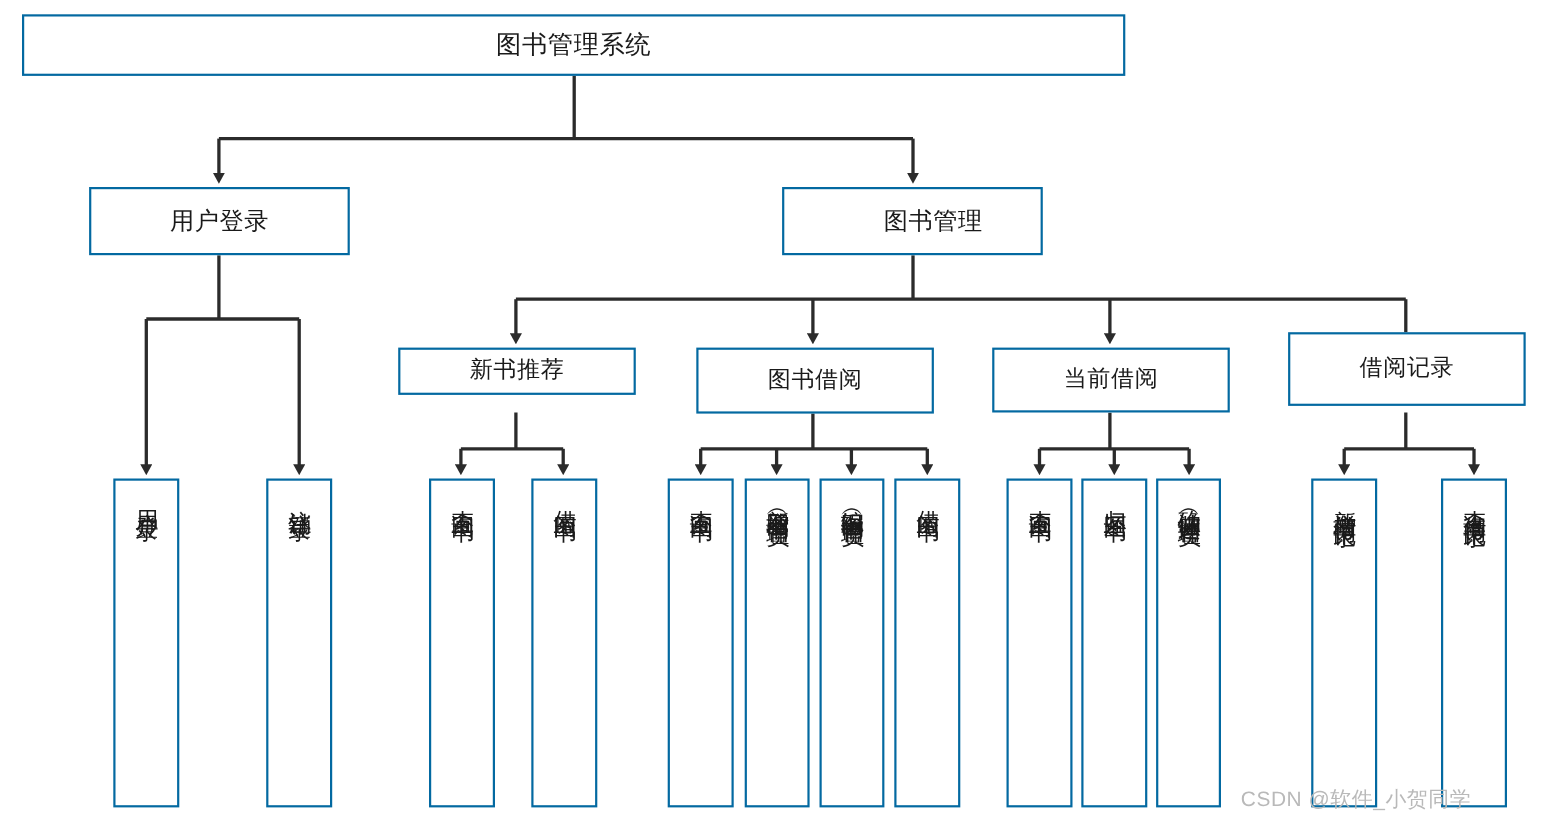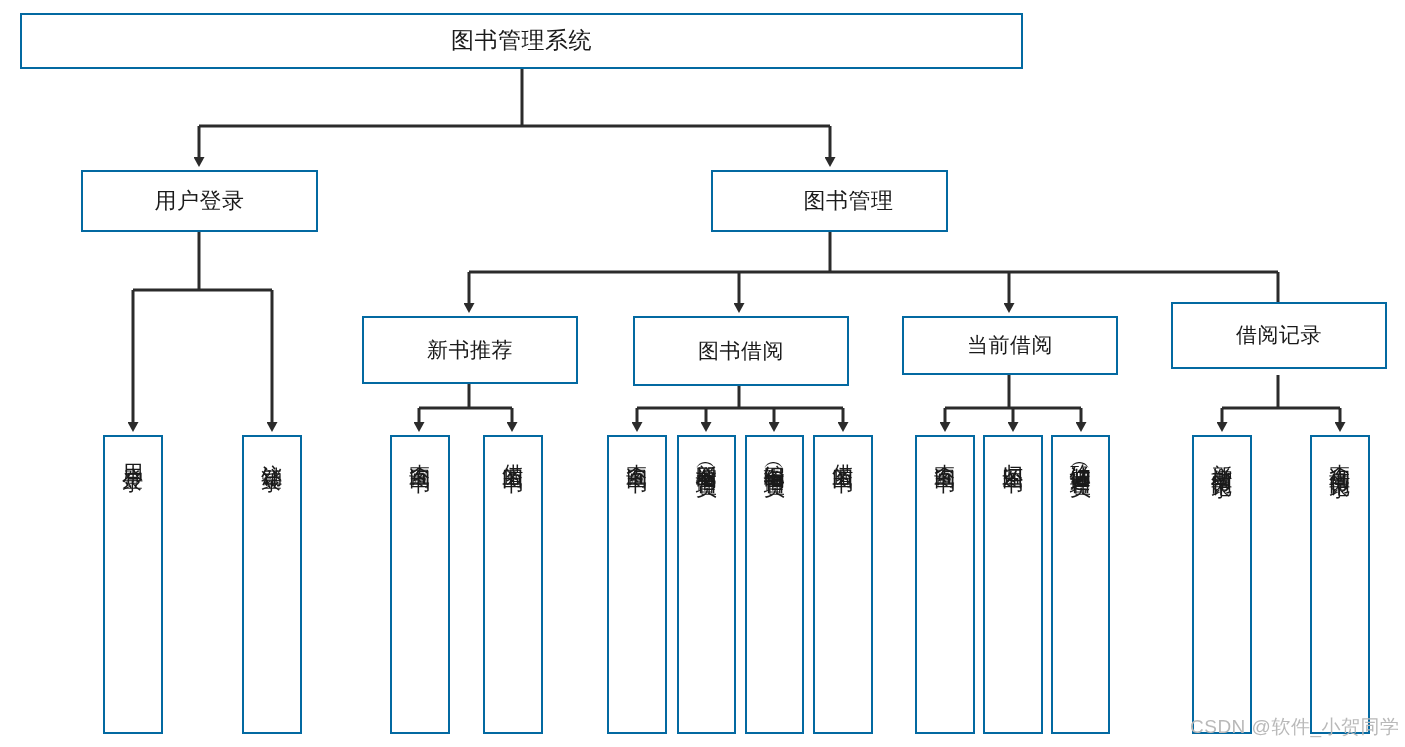--- a/index.html
+++ b/index.html
@@ -128,24 +128,24 @@
     <span class="label">图书管理系统</span>
   </div>
 
   <div class="node lvl2" style="left:81px; top:170px; width:237px; height:62px;">
     <span class="label">用户登录</span>
   </div>
   <div class="node lvl2" style="left:711px; top:170px; width:237px; height:62px;padding-left:38px;">
     <span class="label">图书管理</span>
   </div>
 
-  <div class="node lvl3" style="left:362px; top:316px; width:216px; height:68px;align-items:center;">
+  <div class="node lvl3" style="left:362px; top:316px; width:216px; height:43px;align-items:center;">
     <span class="label">新书推荐</span>
   </div>
-  <div class="node lvl3" style="left:633px; top:316px; width:216px; height:70px;">
+  <div class="node lvl3" style="left:633px; top:316px; width:216px; height:60px;">
     <span class="label">图书借阅</span>
   </div>
   <div class="node lvl3" style="left:902px; top:316px; width:216px; height:59px;">
     <span class="label">当前借阅</span>
   </div>
   <div class="node lvl3" style="left:1171px; top:302px; width:216px; height:67px;">
     <span class="label">借阅记录</span>
   </div>
 
   <div class="node leaf" style="left:103px; top:435px; width:60px; height:299px;">
@@ -185,15 +185,15 @@
     <span class="label">确认归还（管理员）</span>
   </div>
 
   <div class="node leaf" style="left:1192px; top:435px; width:60px; height:299px;">
     <span class="label">新增借阅记录</span>
   </div>
   <div class="node leaf" style="left:1310px; top:435px; width:60px; height:299px;">
     <span class="label">查询借阅记录</span>
   </div>
 
-  <div class="watermark" style="left:1190px; top:714px;">CSDN @软件_小贺同学</div>
+  <div class="watermark" style="left:1128px; top:714px;">CSDN @软件_小贺同学</div>
 
 </div>
 
 </body></html>

